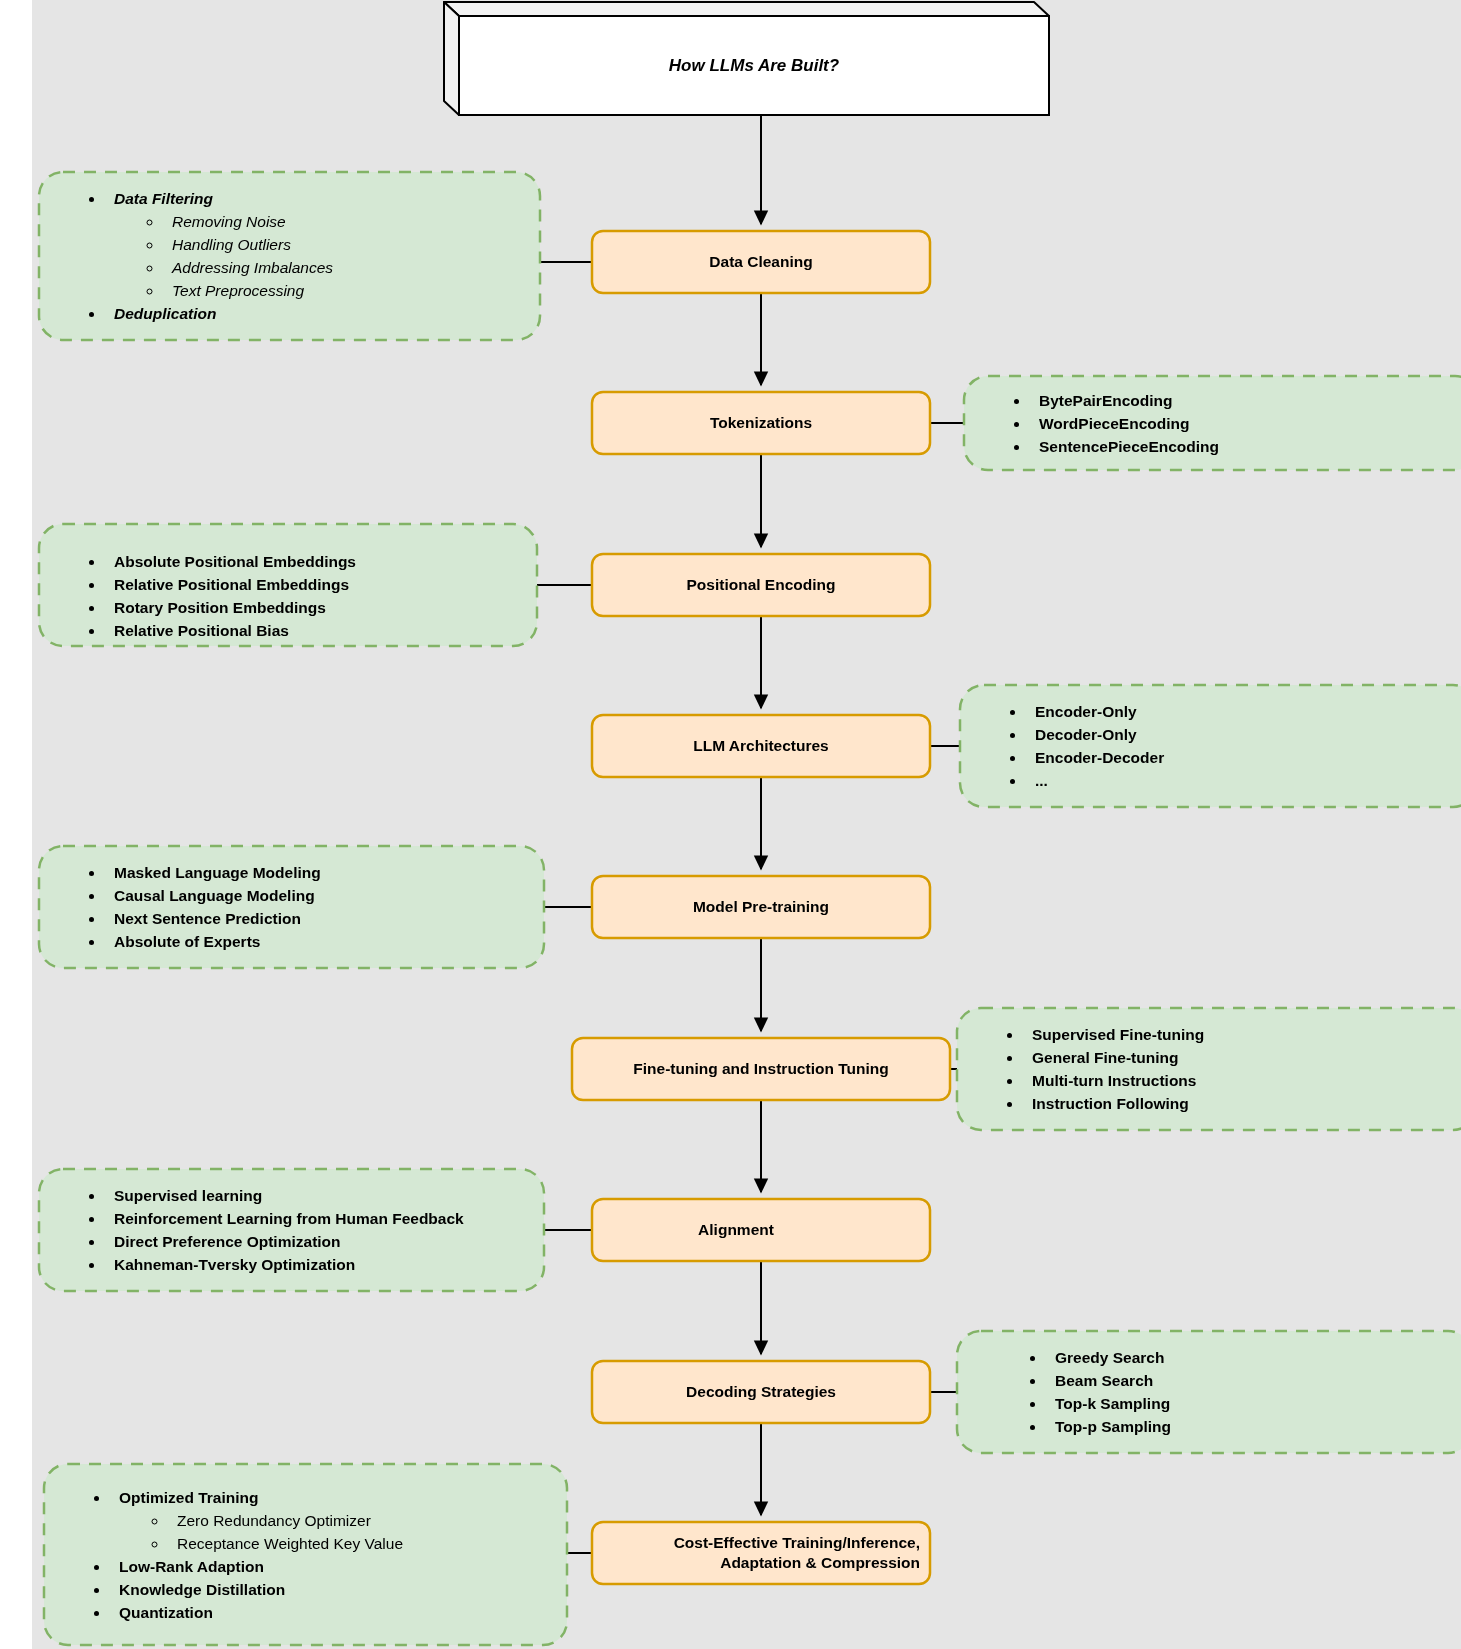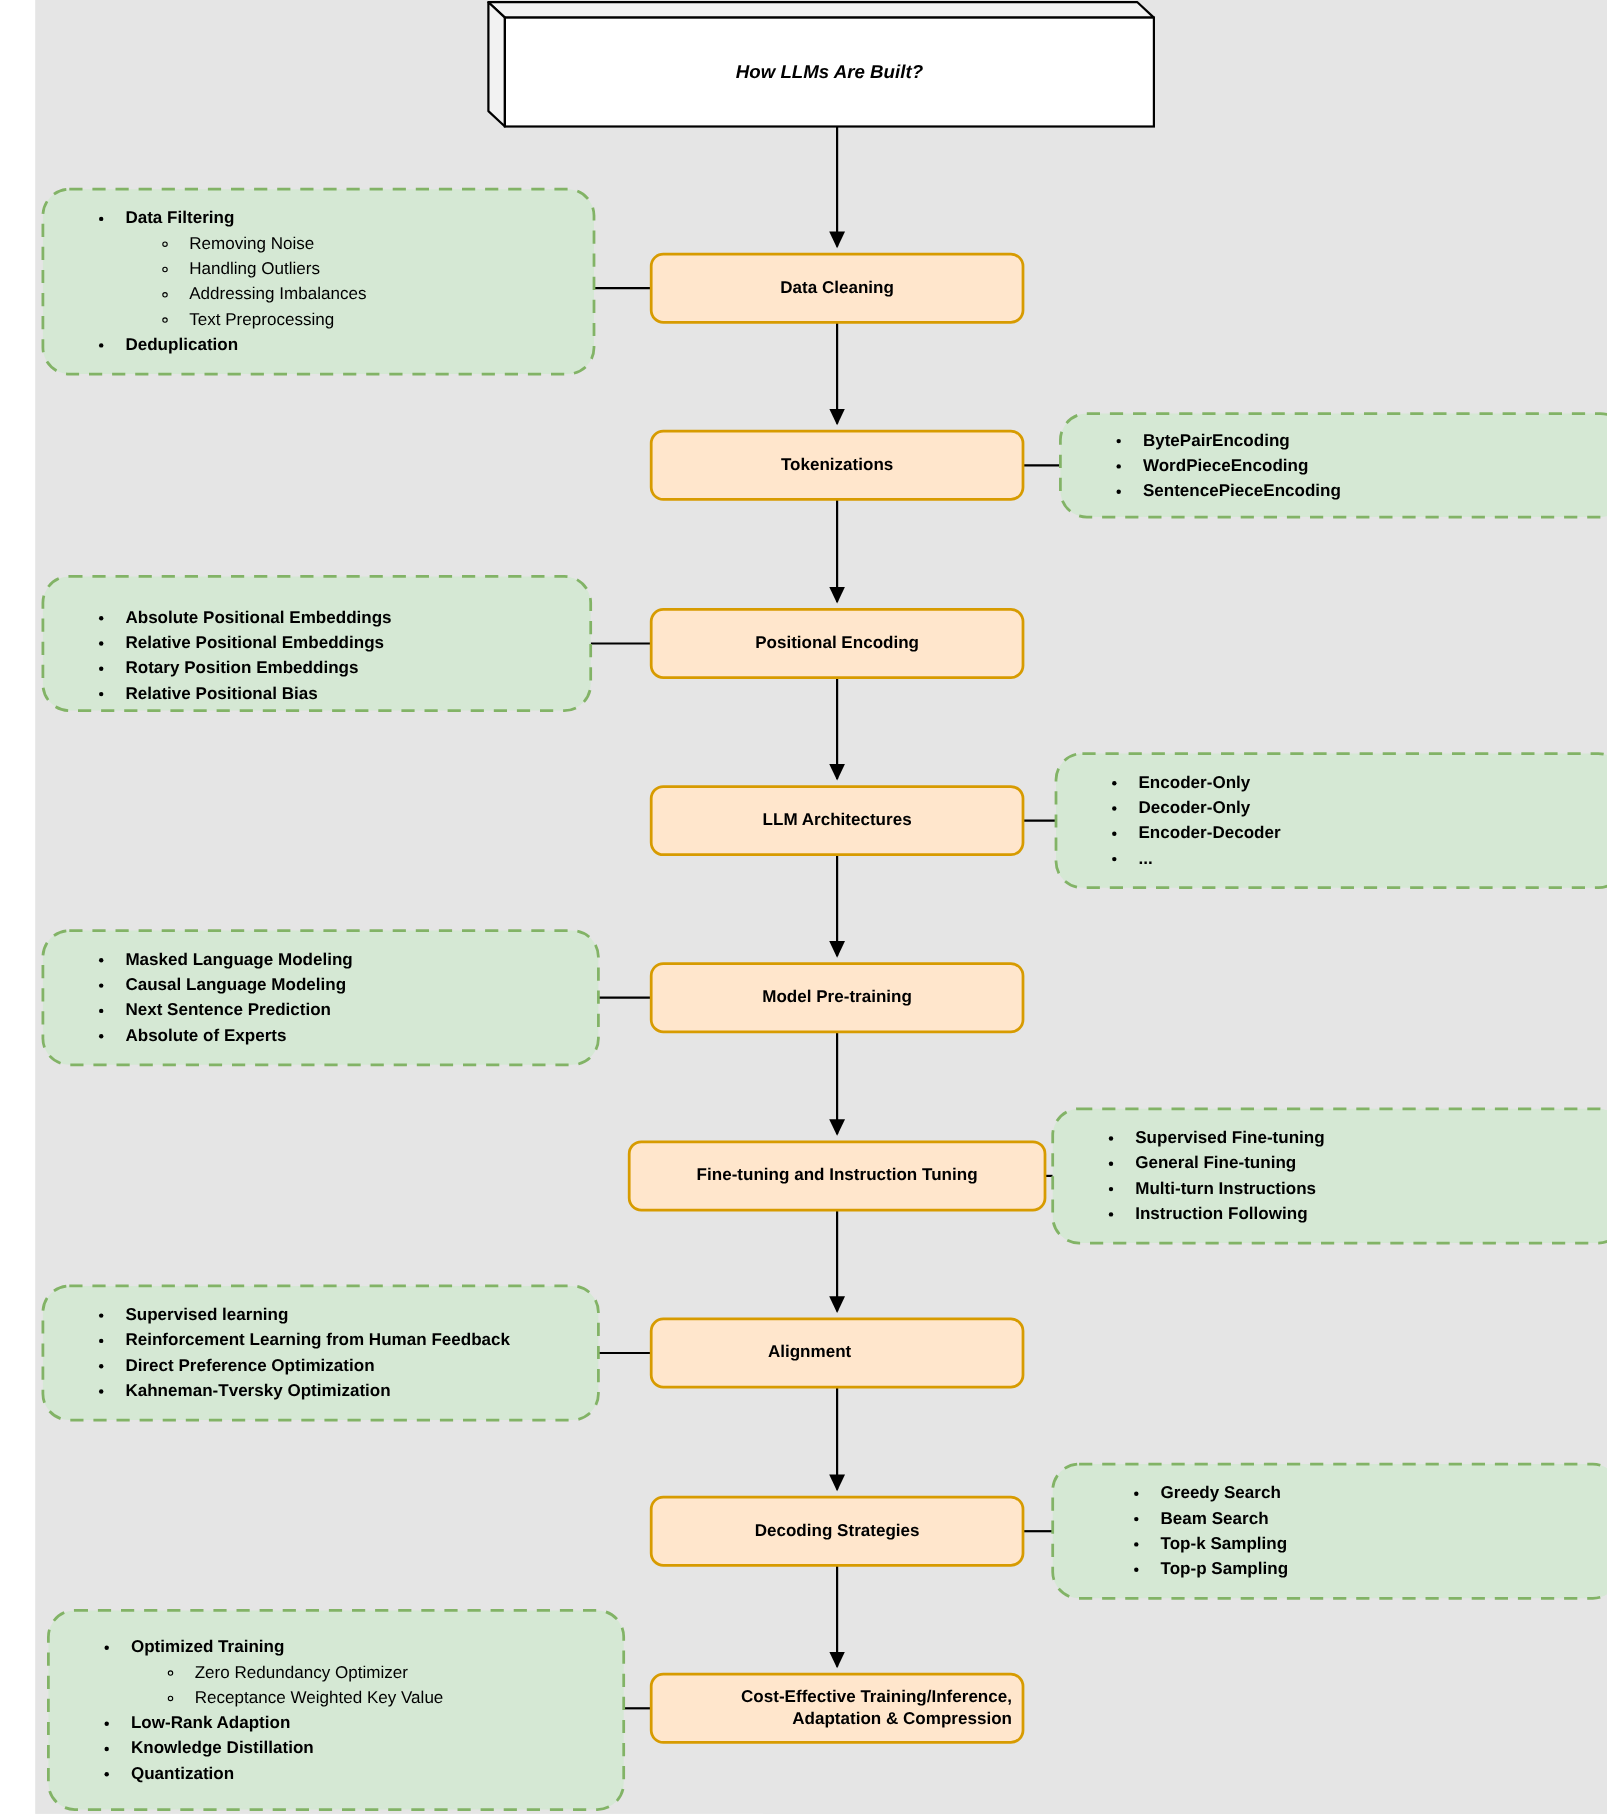--- a/index.html
+++ b/index.html
@@ -100,21 +100,21 @@
   <div class="overlay stage-label" style="left:560px;top:231px;width:338px;height:62px;">Data Cleaning</div>
   <div class="overlay stage-label" style="left:560px;top:392px;width:338px;height:62px;">Tokenizations</div>
   <div class="overlay stage-label" style="left:560px;top:554px;width:338px;height:62px;">Positional Encoding</div>
   <div class="overlay stage-label" style="left:560px;top:715px;width:338px;height:62px;text-align:right;">LLM Architectures</div>
   <div class="overlay stage-label" style="left:560px;top:876px;width:338px;height:62px;">Model Pre-training</div>
   <div class="overlay stage-label" style="left:540px;top:1038px;width:378px;height:62px;">Fine-tuning and Instruction Tuning</div>
   <div class="overlay stage-label" style="left:560px;top:1199px;width:288px;height:62px;">Alignment</div>
   <div class="overlay stage-label" style="left:560px;top:1361px;width:338px;height:62px;">Decoding Strategies</div>
   <div class="overlay stage-label" style="left:560px;top:1522px;width:342px;height:62px;text-align:right;">Cost-Effective Training/Inference, Adaptation &amp; Compression</div>
 
-  <div class="overlay detail-box" style="left:7px;top:172px;width:555px;height:168px;">
+  <div class="overlay detail-box" style="left:7px;top:172px;width:555px;height:168px;font-style:italic;">
     <ul>
         <li class="bold">Data Filtering</li>
         <li class="sub ">Removing Noise</li>
         <li class="sub ">Handling Outliers</li>
         <li class="sub ">Addressing Imbalances</li>
         <li class="sub ">Text Preprocessing</li>
         <li class="bold">Deduplication</li>
       </ul>
   </div>
   <div class="overlay detail-box" style="left:932px;top:376px;width:515px;height:94px;">

